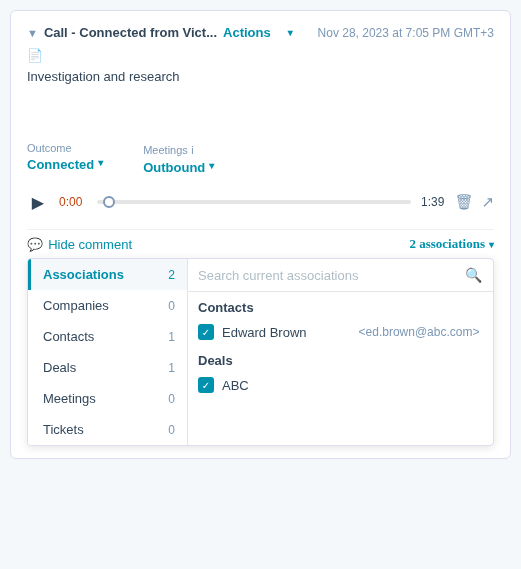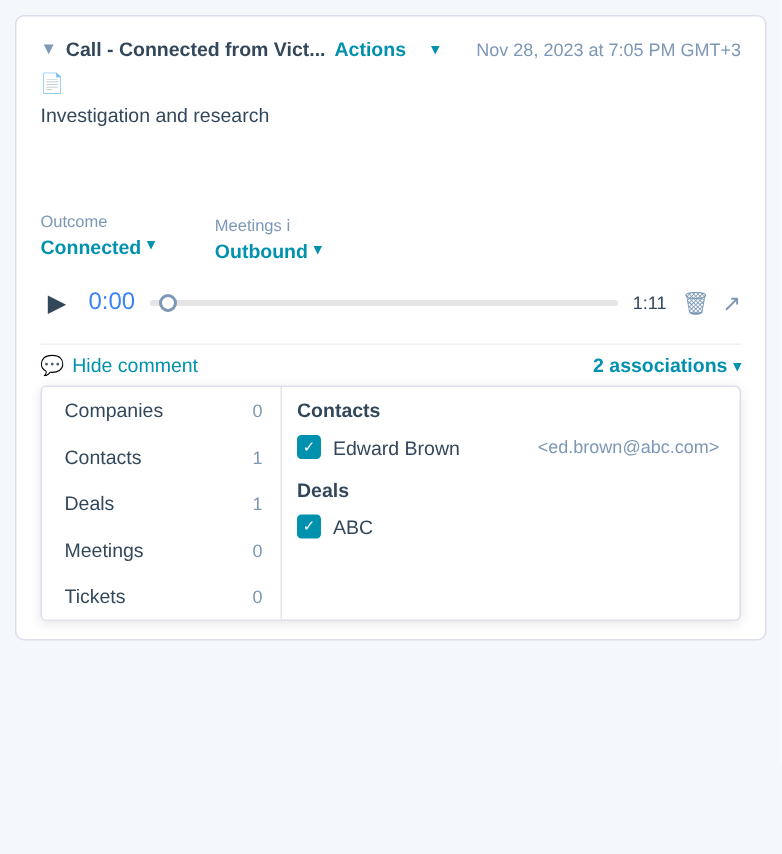--- a/index.html
+++ b/index.html
@@ -118,22 +118,22 @@
       border: none;
       cursor: pointer;
       color: #33475b;
       font-size: 16px;
       display: flex;
       align-items: center;
       justify-content: center;
       padding: 0;
     }
     .time-start {
-      color: #3b82f6;
-      font-size: 16px;
+      color: #c2410c;
+      font-size: 12px;
       min-width: 28px;
     }
     .progress-bar-container {
       flex: 1;
       height: 4px;
       background: #e5e5e5;
       border-radius: 2px;
       position: relative;
     }
     .progress-thumb {
@@ -188,20 +188,21 @@
       display: flex;
       align-items: center;
       gap: 4px;
       color: #0091ae;
       font-size: 13px;
       font-weight: 600;
       cursor: pointer;
       background: none;
       border: none;
       padding: 0;
+      font-family: Liberation Serif, serif;
     }
     .associations-btn .dropdown-arrow {
       font-size: 10px;
     }
 
     
     .dropdown-panel {
       display: flex;
       border: 1px solid #dde;
       border-radius: 4px;
@@ -346,41 +347,45 @@
       </div>
     </div>
   </div>
 
   <div class="player-row">
     <button class="play-btn">▶</button>
     <span class="time-start">0:00</span>
     <div class="progress-bar-container">
       <div class="progress-thumb"></div>
     </div>
-    <span class="time-end">1:11</span>
+    <span class="time-end">1:39</span>
     <div class="player-icons">
       <button class="player-icon-btn">🗑</button>
       <button class="player-icon-btn">↗</button>
     </div>
   </div>
 
   <div class="bottom-row">
     <button class="hide-comment-btn">
       <span>💬</span>
       <span>Hide comment</span>
     </button>
     <button class="associations-btn">
       <span>2 associations</span>
       <span class="dropdown-arrow">▾</span>
     </button>
   </div>
 
   <div class="dropdown-panel">
 
     <div class="assoc-sidebar sidebar-scroll">
+    <div class="assoc-sidebar-item active">
+          <span>Associations</span>
+          <span class="count">2</span>
+        </div>
         <div class="assoc-sidebar-item">
           <span>Companies</span>
           <span class="count">0</span>
         </div>
         <div class="assoc-sidebar-item">
           <span>Contacts</span>
           <span class="count">1</span>
         </div>
         <div class="assoc-sidebar-item">
           <span>Deals</span>
@@ -390,20 +395,24 @@
           <span>Meetings</span>
           <span class="count">0</span>
         </div>
         <div class="assoc-sidebar-item">
           <span>Tickets</span>
           <span class="count">0</span>
         </div>
       </div>
 
     <div class="assoc-content">
+      <div class="search-box">
+        <input class="search-input" type="text" placeholder="Search current associations" style="">
+        <span class="search-icon">🔍</span>
+      </div>
       <div>
         <div class="assoc-group-label">Contacts</div>
         <div class="assoc-item">
           <div class="checkbox-checked">✓</div>
           <span>Edward Brown</span>
           <span class="assoc-email">&lt;ed.brown@abc.com&gt;</span>
         </div>
       </div>
       <div>
         <div class="assoc-group-label">Deals</div>

